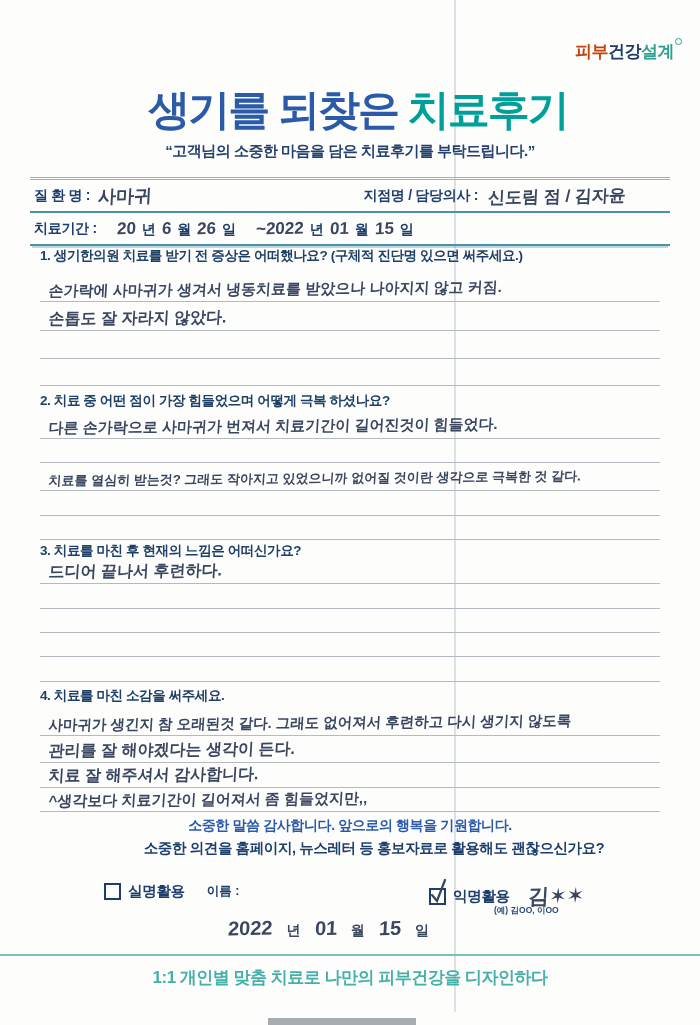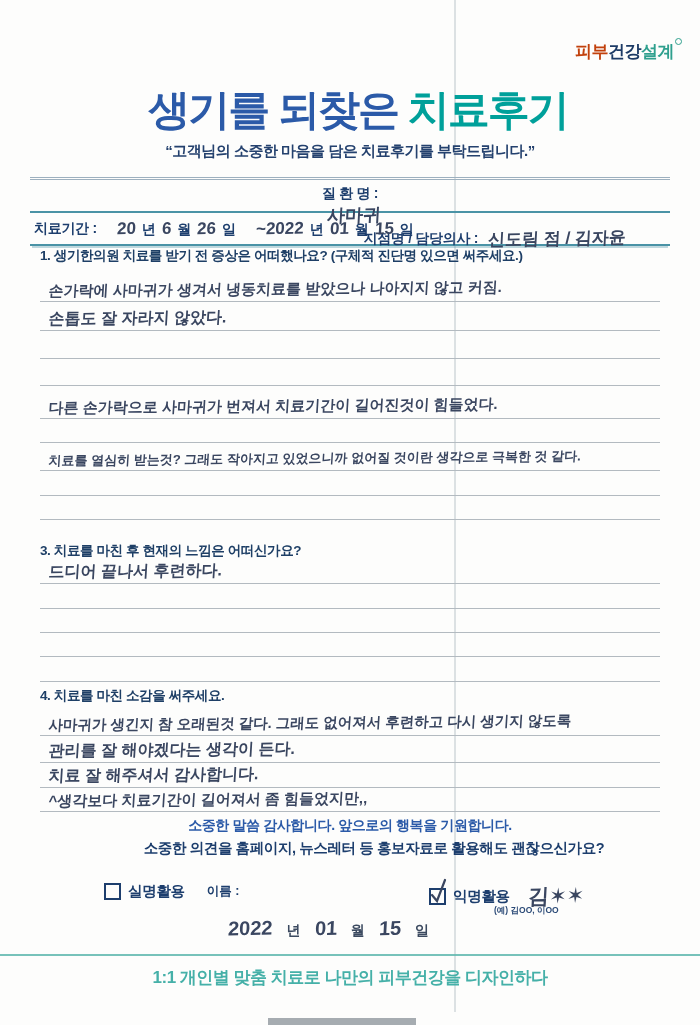--- a/index.html
+++ b/index.html
@@ -23,21 +23,21 @@
 
   
   .title{top:82px;left:0;width:100%;text-align:center;font-size:42px;font-weight:900;letter-spacing:-2px;white-space:nowrap;padding-left:8px;}
   .title .t1{color:#2b5aa8;}
   .title .t2{color:#00a09a;}
   .subtitle{top:142px;left:0;width:100%;text-align:center;font-size:15px;font-weight:700;color:#24416e;letter-spacing:-.5px;}
 
   
   .info{top:177px;left:30px;width:640px;border-top:3px double #9db0bf;}
   .info-row{display:flex;align-items:center;padding:5px 4px 4px 4px;height:22px;}
-  .info-row1{border-bottom:2px solid #4a93a6;flex-direction:column;}
+  .info-row1{border-bottom:2px solid #4a93a6;}
   .info-row2{border-bottom:2px solid #4a93a6;box-shadow:0 4px 0 -2px rgba(74,147,166,.35);}
   .flabel{font-size:14px;font-weight:800;color:#1d3e6d;letter-spacing:-.3px;white-space:nowrap;}
   .hw{color:#3a4660;font-weight:600;letter-spacing:0;transform:rotate(-1deg) skewX(-4deg);display:inline-block;}
   .hw-lg{font-size:18px;}
   .info .disease{margin-left:8px;font-size:18px;}
   .info .right-group{margin-left:auto;display:flex;align-items:center;}
   .info .branch{margin-left:10px;font-size:17px;margin-right:40px;}
   .period{display:flex;align-items:baseline;margin-left:14px;}
   .period .num{font-size:17px;margin:0 6px;}
   .period .unit{font-size:14px;font-weight:800;color:#1d3e6d;}
@@ -119,20 +119,21 @@
       <span class="ans fs15">손가락에 사마귀가 생겨서 냉동치료를 받았으나 나아지지 않고 커짐.</span>
     </div>
   <div class="line h28">
       <span class="ans fs16">손톱도 잘 자라지 않았다.</span>
     </div>
   <div class="line h27"></div>
   <div class="line h26"></div>
 </div>
 
 <div class="abs qblock q2">
+  <div class="qlabel">2. 치료 중 어떤 점이 가장 힘들었으며 어떻게 극복 하셨나요?</div>
   <div class="line h26">
       <span class="ans fs15">다른 손가락으로 사마귀가 번져서 치료기간이 길어진것이 힘들었다.</span>
     </div>
   <div class="line h23"></div>
   <div class="line h27">
       <span class="ans fs13">치료를 열심히 받는것? 그래도 작아지고 있었으니까 없어질 것이란 생각으로 극복한 것 같다.</span>
     </div>
   <div class="line h24"></div>
   <div class="line h23"></div>
 </div>

